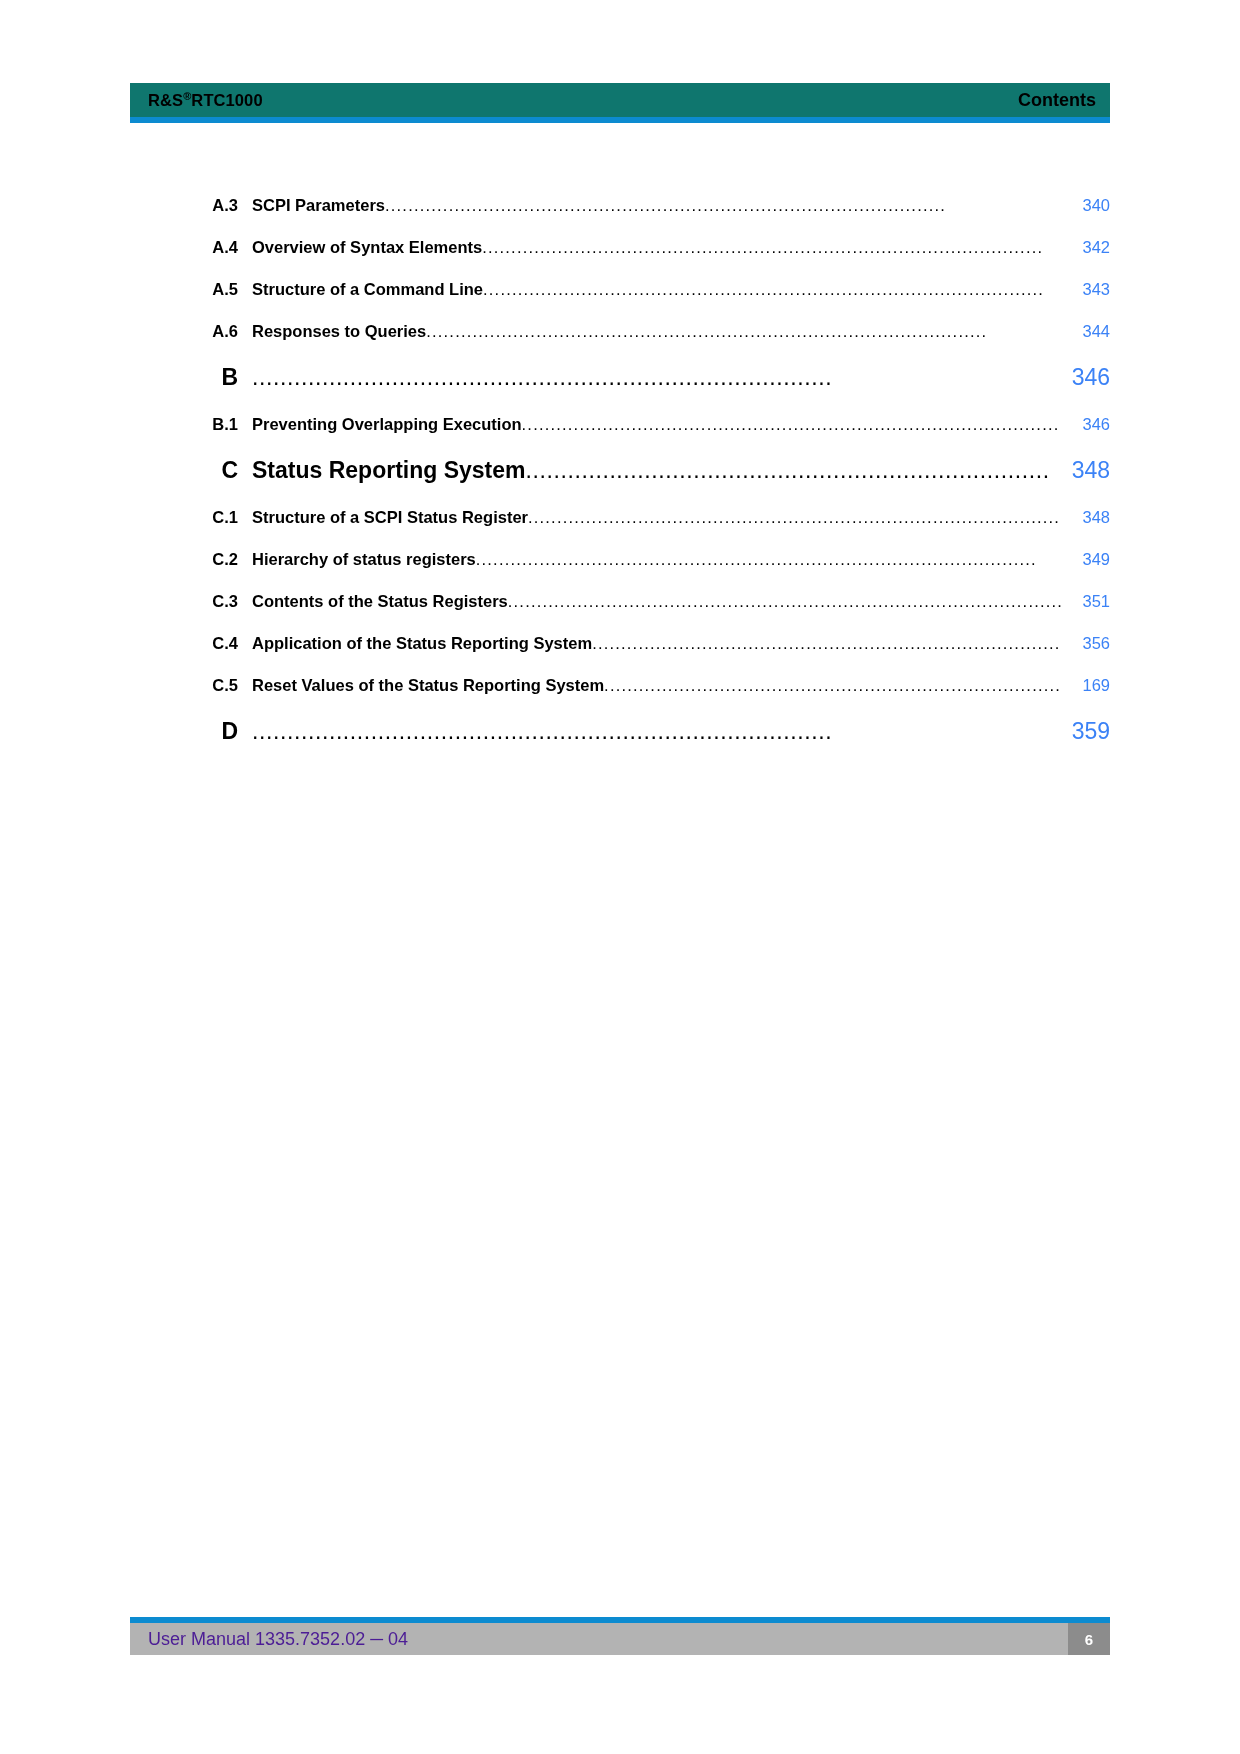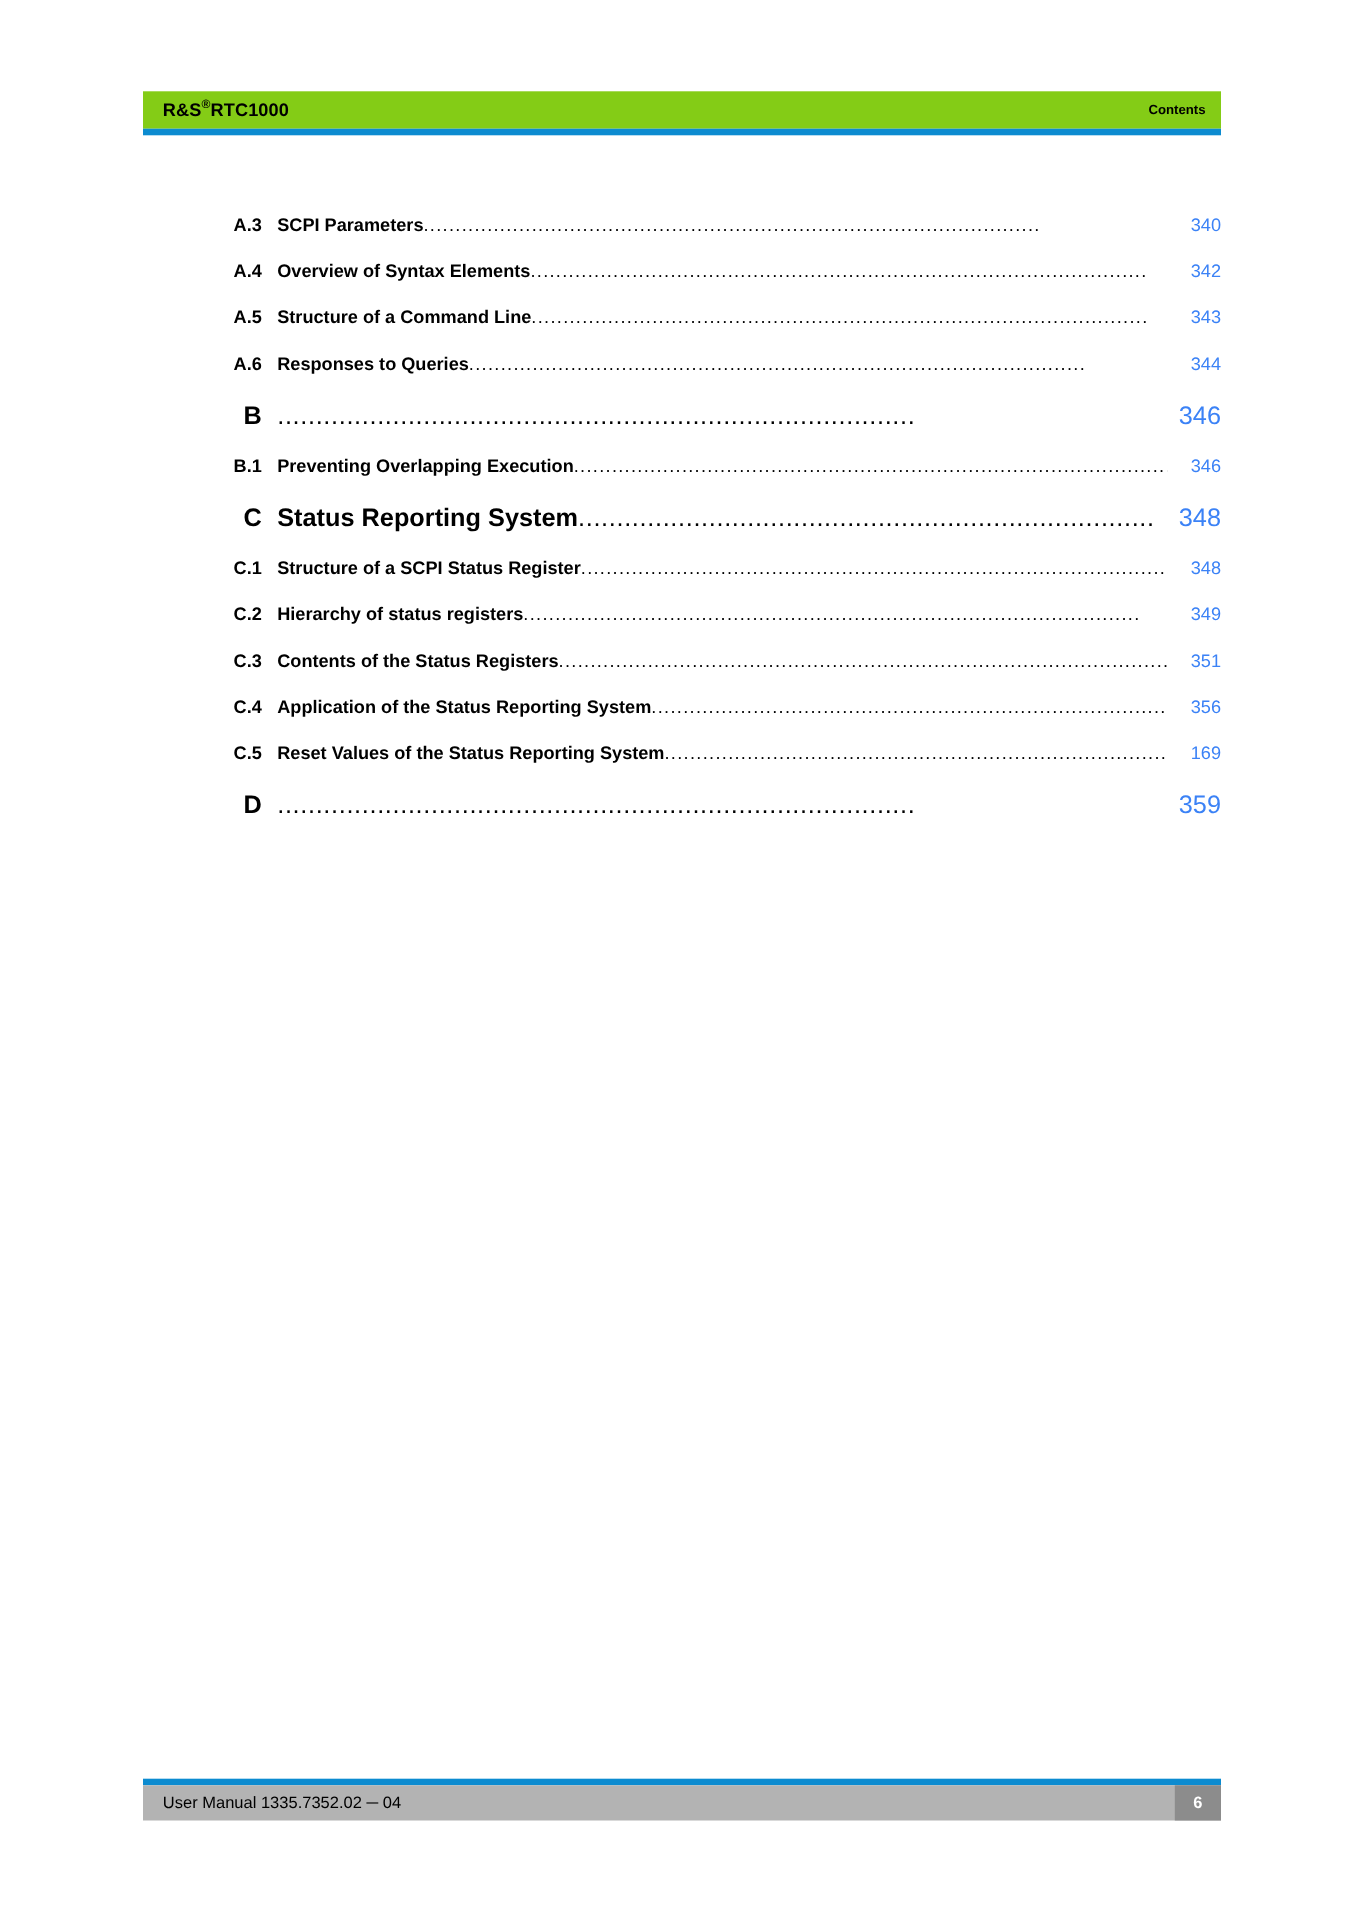--- a/index.html
+++ b/index.html
@@ -20,41 +20,41 @@
     box-sizing: border-box;
   }
 
   
   .header {
     position: absolute;
     left: 130px;
     top: 83px;
     width: 980px;
     height: 34px;
-    background: #84cc16;
+    background: #0f766e;
     display: flex;
     align-items: center;
     justify-content: space-between;
     box-sizing: border-box;
     padding: 0 14px 0 18px;
   }
   .header-left {
     font-size: 16.5px;
     font-weight: bold;
     color: #000000;
     letter-spacing: 0.1px;
     white-space: nowrap;
   }
   .header-left sup {
     font-size: 11px;
     vertical-align: super;
     line-height: 0;
   }
   .header-right {
-    font-size: 12px;
+    font-size: 18px;
     font-weight: bold;
     color: #000000;
     white-space: nowrap;
   }
   .header-rule {
     position: absolute;
     left: 130px;
     top: 117px;
     width: 980px;
     height: 6px;
@@ -138,22 +138,22 @@
     width: 980px;
     height: 32px;
     background: #b3b3b3;
     display: flex;
     align-items: center;
     justify-content: space-between;
     box-sizing: border-box;
     padding: 0 0 0 18px;
   }
   .footer-text {
-    font-size: 15px;
-    color: #000000;
+    font-size: 18px;
+    color: #4c1d95;
     white-space: nowrap;
   }
   .footer-page {
     width: 42px;
     height: 32px;
     background: #8c8c8c;
     color: #ffffff;
     font-size: 15px;
     font-weight: bold;
     display: flex;

